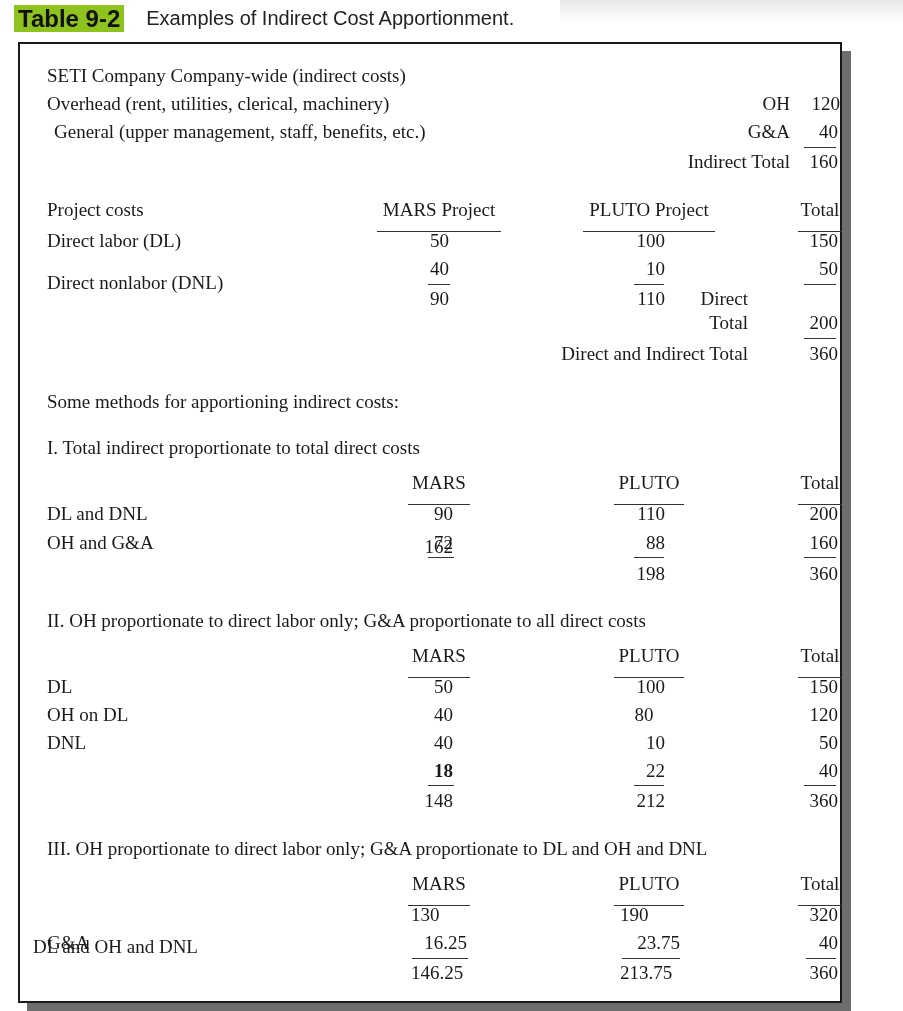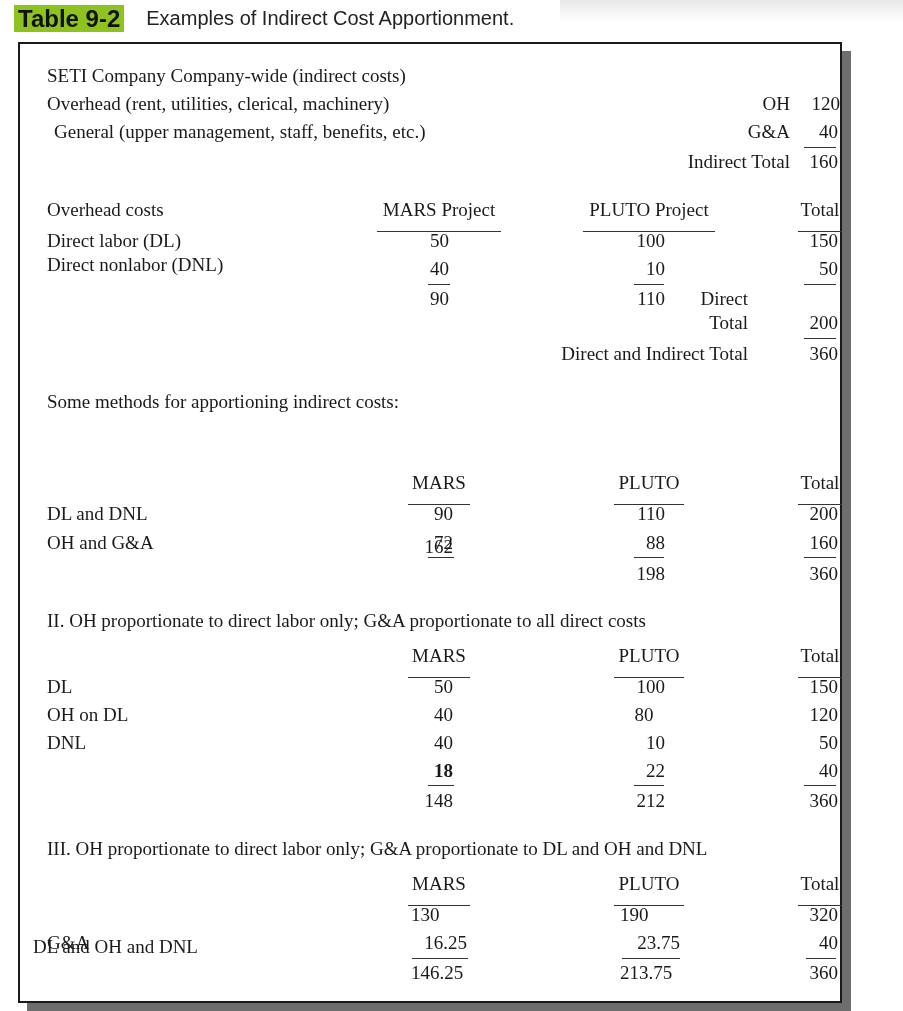--- a/index.html
+++ b/index.html
@@ -39,49 +39,50 @@
   <div class="t r" style="right:0px;top:49px;width:46px;padding-right:0;">
       <span style="position:absolute;right:0;">120</span>
     </div>
   <div class="t" style="left:34px;top:77px;">General (upper management, staff, benefits, etc.)</div>
   <div class="t r" style="right:50px;top:77px;">G&amp;A</div>
   <div class="t r" style="left:782px;top:77px;width:36px;">40</div>
   <div class="rule" style="left:784px;top:103px;width:32px;"></div>
   <div class="t r" style="right:50px;top:107px;">Indirect Total</div>
   <div class="t r" style="left:782px;top:107px;width:36px;">160</div>
 
-  <div class="t" style="left:27px;top:155px;">Overhead costs</div>
+  <div class="t" style="left:27px;top:155px;">Project costs</div>
   <div class="t c ul" style="left:357px;top:155px;width:124px;">MARS Project</div>
   <div class="t c ul" style="left:563px;top:155px;width:132px;">PLUTO Project</div>
   <div class="t c ul" style="left:778px;top:155px;width:44px;">Total</div>
 
   <div class="t" style="left:27px;top:186px;">Direct labor (DL)</div>
   <div class="t r" style="left:397px;top:186px;width:32px;">50</div>
   <div class="t r" style="left:603px;top:186px;width:42px;">100</div>
   <div class="t r" style="left:778px;top:186px;width:40px;">150</div>
 
-  <div class="t" style="left:27px;top:210px;">Direct nonlabor (DNL)</div>
+  <div class="t" style="left:27px;top:228px;">Direct nonlabor (DNL)</div>
   <div class="t r" style="left:397px;top:214px;width:32px;">40</div>
   <div class="t r" style="left:603px;top:214px;width:42px;">10</div>
   <div class="t r" style="left:778px;top:214px;width:40px;">50</div>
   <div class="rule" style="left:408px;top:240px;width:22px;"></div>
   <div class="rule" style="left:614px;top:240px;width:30px;"></div>
   <div class="rule" style="left:784px;top:240px;width:32px;"></div>
 
   <div class="t r" style="left:397px;top:244px;width:32px;">90</div>
   <div class="t r" style="left:603px;top:244px;width:42px;">110</div>
   <div class="t r" style="left:660px;top:244px;width:68px;">Direct</div>
   <div class="t r" style="left:660px;top:268px;width:68px;">Total</div>
   <div class="t r" style="left:778px;top:268px;width:40px;">200</div>
   <div class="rule" style="left:784px;top:294px;width:32px;"></div>
   <div class="t r" style="left:480px;top:299px;width:248px;">Direct and Indirect Total</div>
   <div class="t r" style="left:778px;top:299px;width:40px;">360</div>
 
   <div class="t" style="left:27px;top:347px;">Some methods for apportioning indirect costs:</div>
 
+  <div class="t" style="left:27px;top:393px;">I. Total indirect proportionate to total direct costs</div>
   <div class="t c ul" style="left:388px;top:428px;width:62px;">MARS</div>
   <div class="t c ul" style="left:594px;top:428px;width:70px;">PLUTO</div>
   <div class="t c ul" style="left:778px;top:428px;width:44px;">Total</div>
 
   <div class="t" style="left:27px;top:459px;">DL and DNL</div>
   <div class="t r" style="left:397px;top:459px;width:36px;">90</div>
   <div class="t r" style="left:603px;top:459px;width:42px;">110</div>
   <div class="t r" style="left:778px;top:459px;width:40px;">200</div>
 
   <div class="t" style="left:27px;top:488px;">OH and G&amp;A</div>

